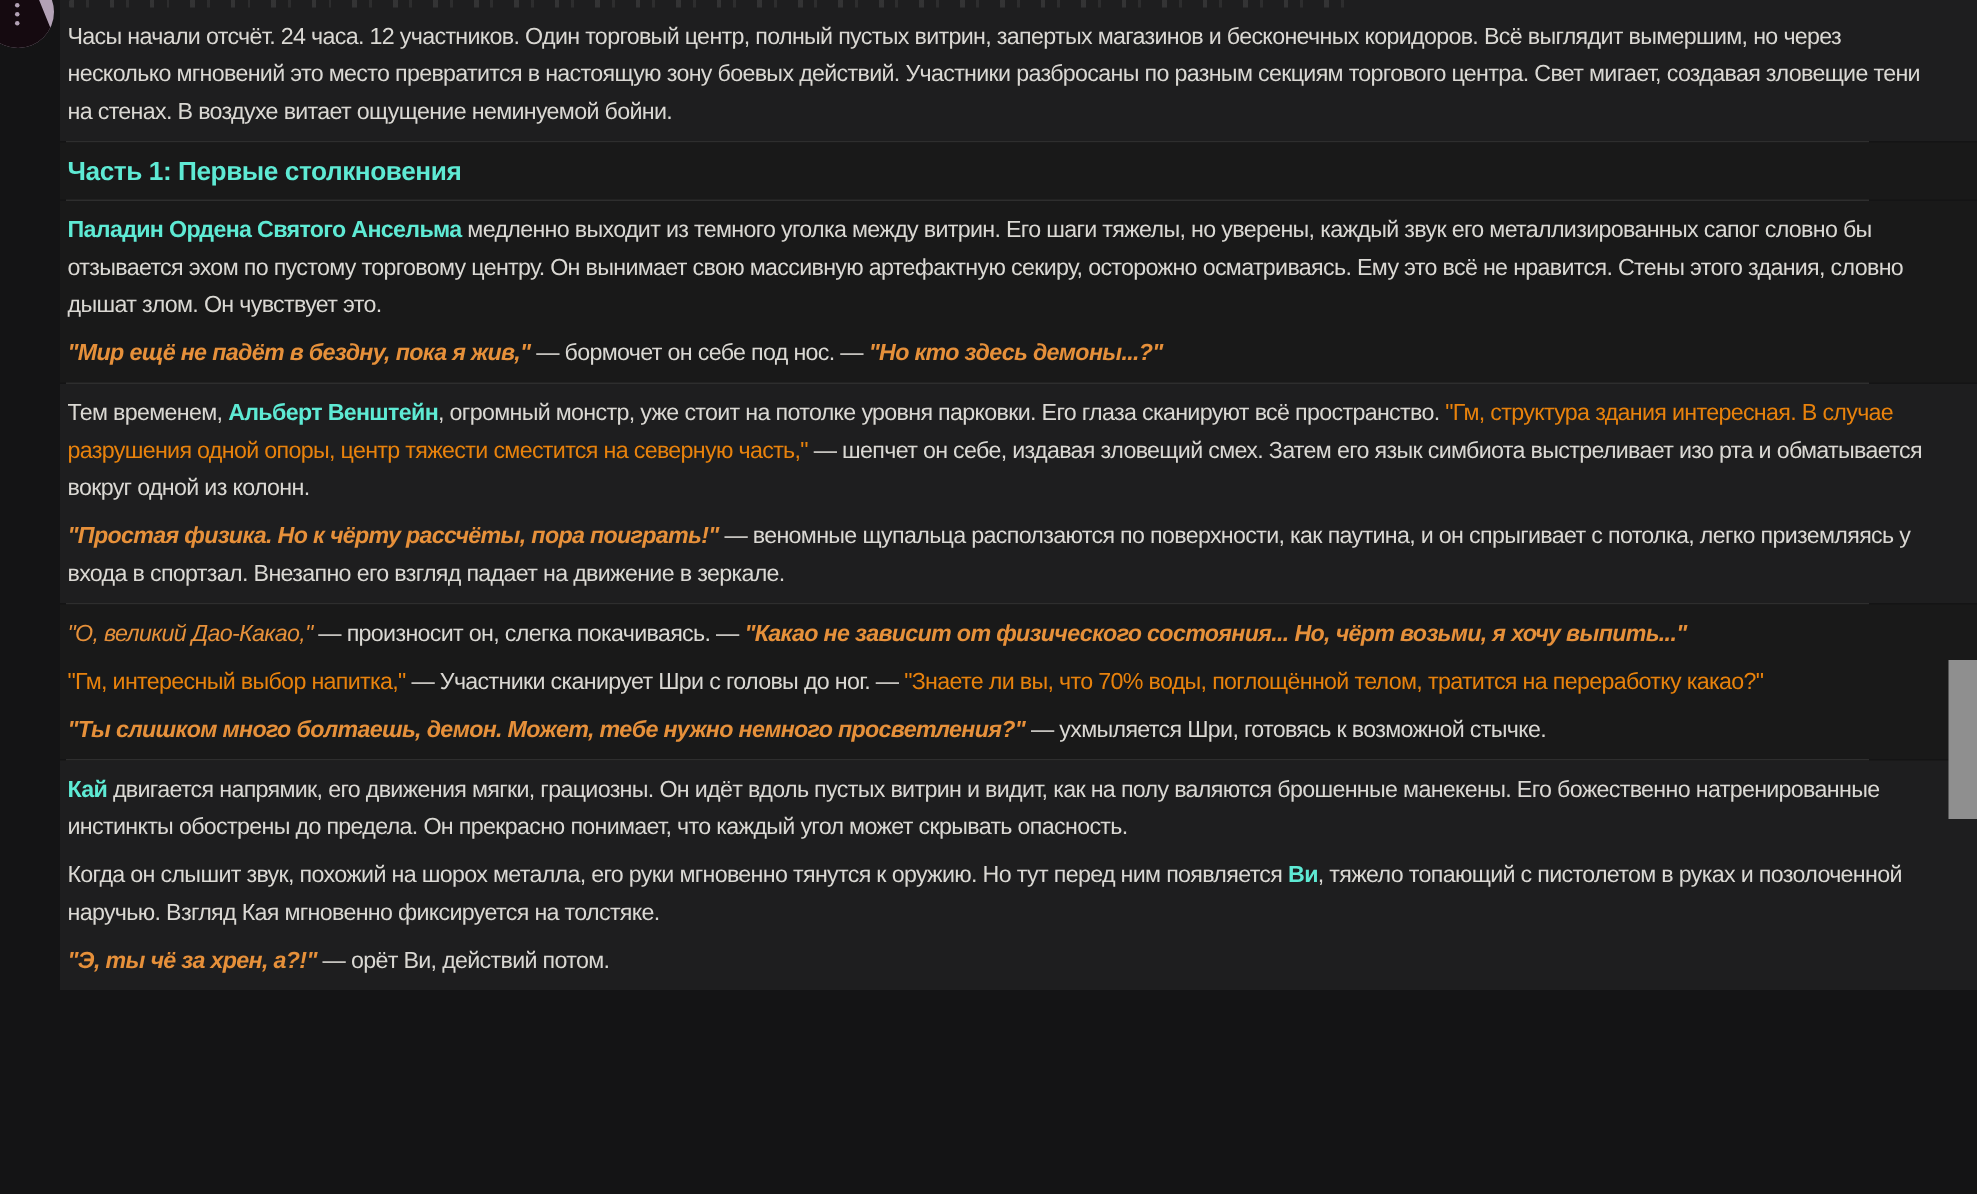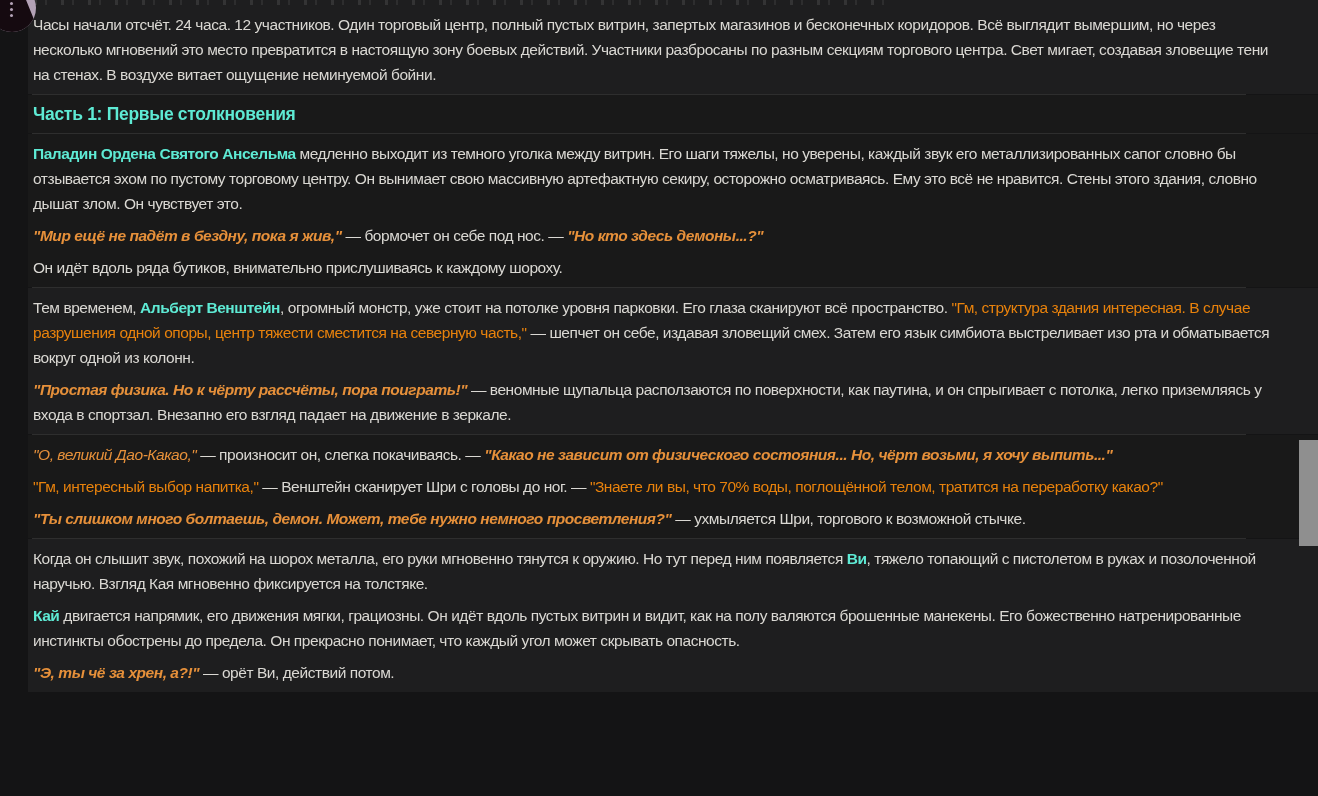--- a/index.html
+++ b/index.html
@@ -2,21 +2,21 @@
 <html><head>
 <meta charset="utf-8">
 <style>
   html,body{margin:0;padding:0;}
   body{
     width:1318px;height:796px;overflow:hidden;position:relative;
     background:#141415;
     font-family:"Liberation Sans","DejaVu Sans",sans-serif;
   }
   .content{
-    margin-left:28px;position:relative;min-height:796px;
+    margin-left:40px;position:relative;min-height:796px;
   }
   .group{display:flow-root;}
   .tone-light{background:#1e1e1f;}
   .tone-dark{background:#191919;}
   .divider{height:1px;background:#2e2e2e;margin:0 72px 0 4px;}
   .top-sliver{
     height:5px;margin-left:6px;width:860px;opacity:.28;border-radius:1px;
     background:repeating-linear-gradient(90deg,#6b6b6b 0 3px,transparent 3px 11px,#555 11px 13px,transparent 13px 27px);
   }
   p.story{
@@ -70,35 +70,34 @@
         <p class="story"><span class="seg-n">Часы начали отсчёт. 24 часа. 12 участников. Один торговый центр, полный пустых витрин, запертых магазинов и бесконечных коридоров. Всё выглядит вымершим, но через несколько мгновений это место превратится в настоящую зону боевых действий. Участники разбросаны по разным секциям торгового центра. Свет мигает, создавая зловещие тени на стенах. В воздухе витает ощущение неминуемой бойни.</span></p>
       </div>
       <div class="divider"></div>
       <div class="group tone-dark">
         <h2 class="section"><span class="seg-b">Часть 1: Первые столкновения</span></h2>
       </div>
       <div class="divider"></div>
       <div class="group tone-dark">
         <p class="story"><span class="seg-b">Паладин Ордена Святого Ансельма</span><span class="seg-n"> медленно выходит из темного уголка между витрин. Его шаги тяжелы, но уверены, каждый звук его металлизированных сапог словно бы отзывается эхом по пустому торговому центру. Он вынимает свою массивную артефактную секиру, осторожно осматриваясь. Ему это всё не нравится. Стены этого здания, словно дышат злом. Он чувствует это.</span></p>
         <p class="story"><span class="seg-qbi">"Мир ещё не падёт в бездну, пока я жив,"</span><span class="seg-n"> — бормочет он себе под нос. — </span><span class="seg-qbi">"Но кто здесь демоны...?"</span></p>
-        <p class="story"><span class="seg-n">Он идёт вдоль ряда бутиков, внимательно прислушиваясь к каждому шороху.</span></p>
       </div>
       <div class="divider"></div>
       <div class="group tone-light">
         <p class="story"><span class="seg-n">Тем временем, </span><span class="seg-b">Альберт Венштейн</span><span class="seg-n">, огромный монстр, уже стоит на потолке уровня парковки. Его глаза сканируют всё пространство. </span><span class="seg-q">"Гм, структура здания интересная. В случае разрушения одной опоры, центр тяжести сместится на северную часть,"</span><span class="seg-n"> — шепчет он себе, издавая зловещий смех. Затем его язык симбиота выстреливает изо рта и обматывается вокруг одной из колонн.</span></p>
         <p class="story"><span class="seg-qbi">"Простая физика. Но к чёрту рассчёты, пора поиграть!"</span><span class="seg-n"> — веномные щупальца расползаются по поверхности, как паутина, и он спрыгивает с потолка, легко приземляясь у входа в спортзал. Внезапно его взгляд падает на движение в зеркале.</span></p>
       </div>
       <div class="divider"></div>
       <div class="group tone-dark">
         <p class="story"><span class="seg-qi">"О, великий Дао-Какао,"</span><span class="seg-n"> — произносит он, слегка покачиваясь. — </span><span class="seg-qbi">"Какао не зависит от физического состояния... Но, чёрт возьми, я хочу выпить..."</span></p>
-        <p class="story"><span class="seg-q">"Гм, интересный выбор напитка,"</span><span class="seg-n"> — Венштейн сканирует Шри с головы до ног. — </span><span class="seg-q">"Знаете ли вы, что 70% воды, поглощённой телом, тратится на переработку какао?"</span></p>
-        <p class="story"><span class="seg-qbi">"Ты слишком много болтаешь, демон. Может, тебе нужно немного просветления?"</span><span class="seg-n"> — ухмыляется Шри, торгового к возможной стычке.</span></p>
+        <p class="story"><span class="seg-q">"Гм, интересный выбор напитка,"</span><span class="seg-n"> — Участники сканирует Шри с головы до ног. — </span><span class="seg-q">"Знаете ли вы, что 70% воды, поглощённой телом, тратится на переработку какао?"</span></p>
+        <p class="story"><span class="seg-qbi">"Ты слишком много болтаешь, демон. Может, тебе нужно немного просветления?"</span><span class="seg-n"> — ухмыляется Шри, готовясь к возможной стычке.</span></p>
       </div>
       <div class="divider"></div>
       <div class="group tone-light">
+        <p class="story"><span class="seg-b">Кай</span><span class="seg-n"> двигается напрямик, его движения мягки, грациозны. Он идёт вдоль пустых витрин и видит, как на полу валяются брошенные манекены. Его божественно натренированные инстинкты обострены до предела. Он прекрасно понимает, что каждый угол может скрывать опасность.</span></p>
         <p class="story"><span class="seg-n">Когда он слышит звук, похожий на шорох металла, его руки мгновенно тянутся к оружию. Но тут перед ним появляется </span><span class="seg-b">Ви</span><span class="seg-n">, тяжело топающий с пистолетом в руках и позолоченной наручью. Взгляд Кая мгновенно фиксируется на толстяке.</span></p>
-        <p class="story"><span class="seg-b">Кай</span><span class="seg-n"> двигается напрямик, его движения мягки, грациозны. Он идёт вдоль пустых витрин и видит, как на полу валяются брошенные манекены. Его божественно натренированные инстинкты обострены до предела. Он прекрасно понимает, что каждый угол может скрывать опасность.</span></p>
         <p class="story"><span class="seg-qbi">"Э, ты чё за хрен, а?!"</span><span class="seg-n"> — орёт Ви, действий потом.</span></p>
       </div>
     </div>
 </div>
 
 <div class="scroll-thumb"></div>
 
 </body></html>

